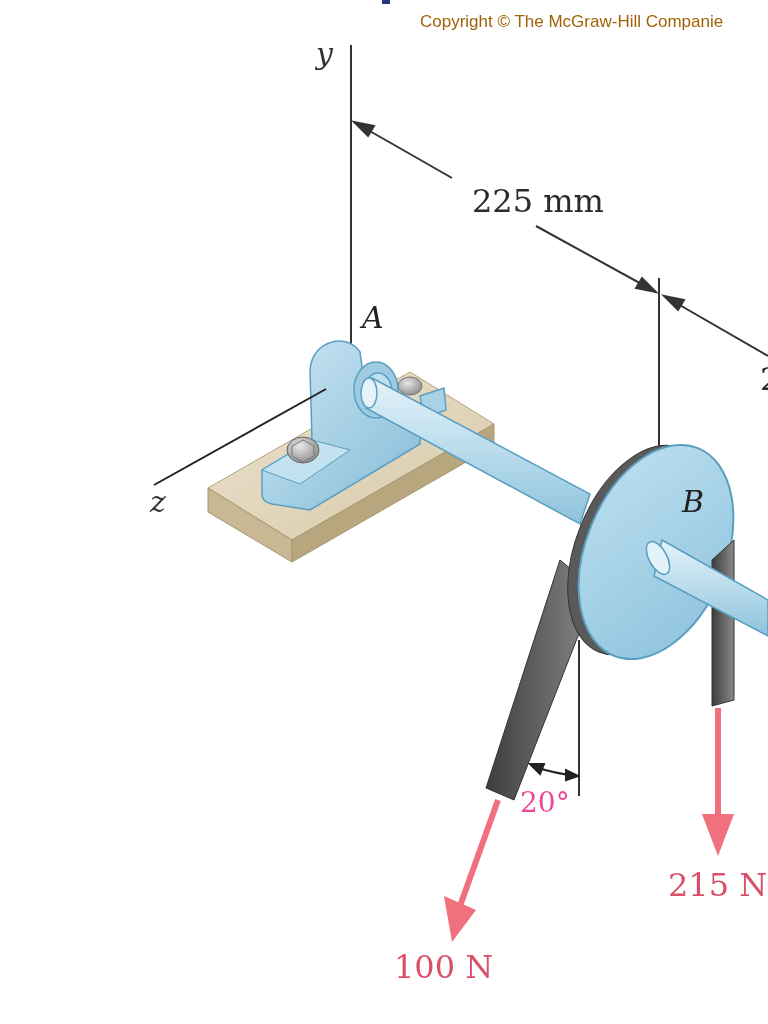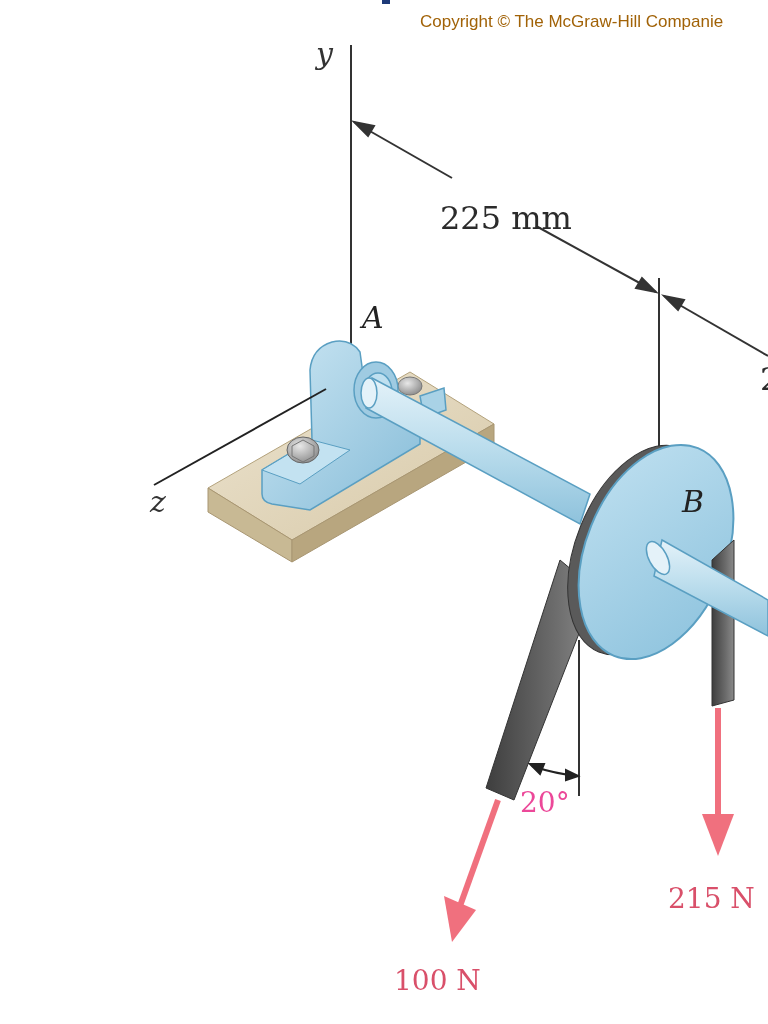--- a/index.html
+++ b/index.html
@@ -46,23 +46,22 @@
     }
     .dim-lbl {
       font-size: 32px;
       color: #2b2b2b;
     }
     .angle-lbl {
       font-size: 28px;
       color: #ec4899;
     }
     .force-lbl {
-      font-size: 28px;
+      font-size: 32px;
       color: #d9506a;
-      margin-top: 16px;
     }
     .top-mark {
       position: absolute;
       left: 382px;
       top: 0;
       width: 8px;
       height: 4px;
       background: #1e3a78;
     }
   </style>
@@ -177,19 +176,19 @@
 <div class="top-mark"></div>
 
 <div class="copyright">Copyright © The McGraw-Hill Companie</div>
 
 <div class="lbl axis-lbl" style="left:316px; top:36px;">y</div>
 <div class="lbl axis-lbl" style="left:150px; top:484px;">z</div>
 
 <div class="lbl point-lbl" style="left:362px; top:300px;">A</div>
 <div class="lbl point-lbl" style="left:682px; top:484px;">B</div>
 
-<div class="lbl dim-lbl" style="left:440px; top:182px;margin-top:17px;">225 mm</div>
+<div class="lbl dim-lbl" style="left:472px; top:182px;">225 mm</div>
 <div class="lbl dim-lbl" style="left:760px; top:360px;">2</div>
 
 <div class="lbl angle-lbl" style="left:520px; top:786px;">20°</div>
 
 <div class="lbl force-lbl" style="left:394px; top:948px;">100 N</div>
 <div class="lbl force-lbl" style="left:668px; top:866px;">215 N</div>
 
 </body></html>

